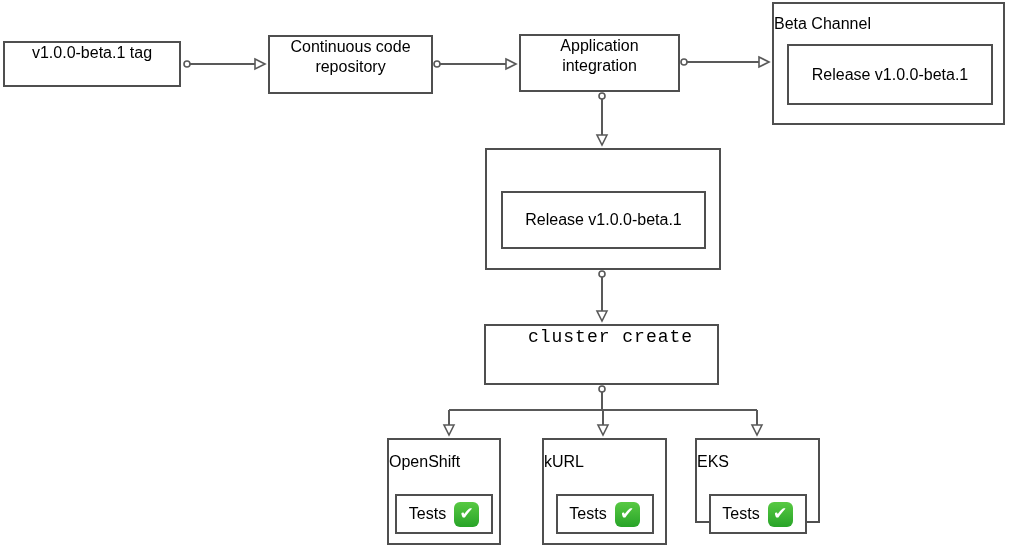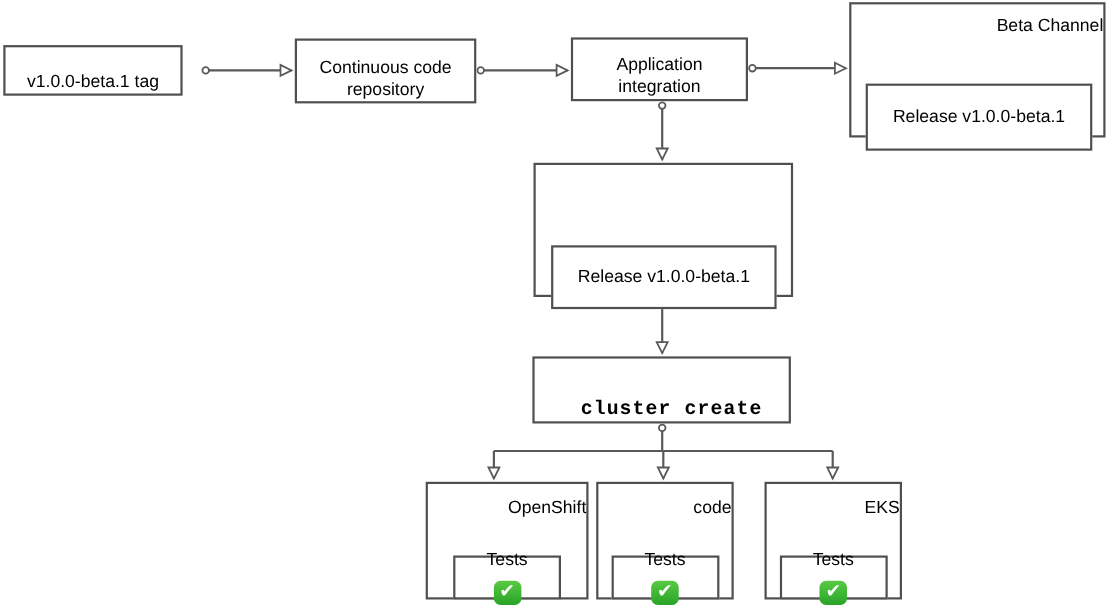--- a/index.html
+++ b/index.html
@@ -21,21 +21,21 @@
     overflow:hidden;
   }
   .edges{position:absolute;left:0;top:0;width:1016px;height:551px;}
   .edge{stroke:var(--connector);stroke-width:2;fill:none;}
   .marker-shape{stroke:var(--connector);fill:#ffffff;}
   .node{
     position:absolute;
     background:#ffffff;
     border:2px solid var(--box-border);
     display:flex;
-    align-items:flex-end;
+    align-items:flex-start;
     justify-content:center;
     text-align:center;
     font-size:16px;
     line-height:1.25;
     color:var(--text);
   }
   .node .label{display:block;padding:0 6px;}
   .group{
     flex-direction:column;
     justify-content:flex-start;
@@ -47,37 +47,35 @@
   .group-title.small-pad{padding-top:12px;}
   .inner-box{
     position:absolute;
     background:#ffffff;
     border:2px solid var(--box-border);
     display:flex;
     align-items:center;
     justify-content:center;
     text-align:center;
     font-size:16px;
-    margin-top:32px;
   }
   .mono{
     font-family:"Liberation Mono","DejaVu Sans Mono",monospace;
-    font-weight:bold;
+    font-weight:normal;
     font-size:18px;
     letter-spacing:1px;
     padding-left:18px;
   }
   .tests-box{
     left:50%;
     transform:translateX(-50%);
-    top:33px;
+    top:54px;
     width:98px;
     height:40px;
     gap:8px;
-    flex-direction:column;
   }
   .check-icon{
     width:25px;height:25px;
     border-radius:6px;
     background:linear-gradient(180deg,var(--check-green-top),var(--check-green-bottom));
     color:var(--check-mark);
     display:flex;align-items:center;justify-content:center;
     font-size:17px;font-weight:bold;
     font-family:"DejaVu Sans",sans-serif;
   }
@@ -101,21 +99,21 @@
     <path class="edge" d="M684,62 H769" marker-start="url(#mCirc)" marker-end="url(#mArrow)"></path>
     <path class="edge" d="M602,96 V145" marker-start="url(#mCirc)" marker-end="url(#mArrow)"></path>
     <path class="edge" d="M602,274 V321" marker-start="url(#mCirc)" marker-end="url(#mArrow)"></path>
     <path class="edge" d="M602,389 V410" marker-start="url(#mCirc)"></path>
     <path class="edge" d="M449,410 H757"></path>
     <path class="edge" d="M449,410 V435" marker-end="url(#mArrow)"></path>
     <path class="edge" d="M603,410 V435" marker-end="url(#mArrow)"></path>
     <path class="edge" d="M757,410 V435" marker-end="url(#mArrow)"></path>
   </svg>
 
-  <div class="node" style="left:3px;top:41px;width:163px;height:46px">
+  <div class="node" style="left:3px;top:41px;width:178px;height:46px">
     <span class="label">v1.0.0-beta.1 tag</span>
   </div>
 
   <div class="node" style="left:268px;top:35px;width:165px;height:59px">
     <span class="label">Continuous code repository</span>
   </div>
 
   <div class="node" style="left:519px;top:34px;width:161px;height:58px">
     <span class="label">Application integration</span>
   </div>
@@ -130,37 +128,37 @@
   <div class="node group" style="left:485px;top:148px;width:236px;height:122px">
     <div class="inner-box" style="left:14px;top:41px;width:205px;height:58px">
       <span class="label">Release v1.0.0-beta.1</span>
     </div>
   </div>
 
   <div class="node mono" style="left:484px;top:324px;width:235px;height:61px">
     <span class="label">cluster create</span>
   </div>
 
-  <div class="node group" style="left:387px;top:438px;width:148px;height:107px">
+  <div class="node group" style="left:387px;top:438px;width:114px;height:107px">
     <div class="group-title small-pad">OpenShift</div>
     <div class="inner-box tests-box">
       <span class="label" style="padding:0">Tests</span>
       <span class="check-icon">✔</span>
     </div>
   </div>
 
   <div class="node group" style="left:542px;top:438px;width:125px;height:107px">
-    <div class="group-title small-pad">code</div>
+    <div class="group-title small-pad">kURL</div>
     <div class="inner-box tests-box">
       <span class="label" style="padding:0">Tests</span>
       <span class="check-icon">✔</span>
     </div>
   </div>
 
-  <div class="node group" style="left:695px;top:438px;width:125px;height:107px">
+  <div class="node group" style="left:695px;top:438px;width:125px;height:85px">
     <div class="group-title small-pad">EKS</div>
     <div class="inner-box tests-box">
       <span class="label" style="padding:0">Tests</span>
       <span class="check-icon">✔</span>
     </div>
   </div>
 
 </div>
 
 </body></html>

